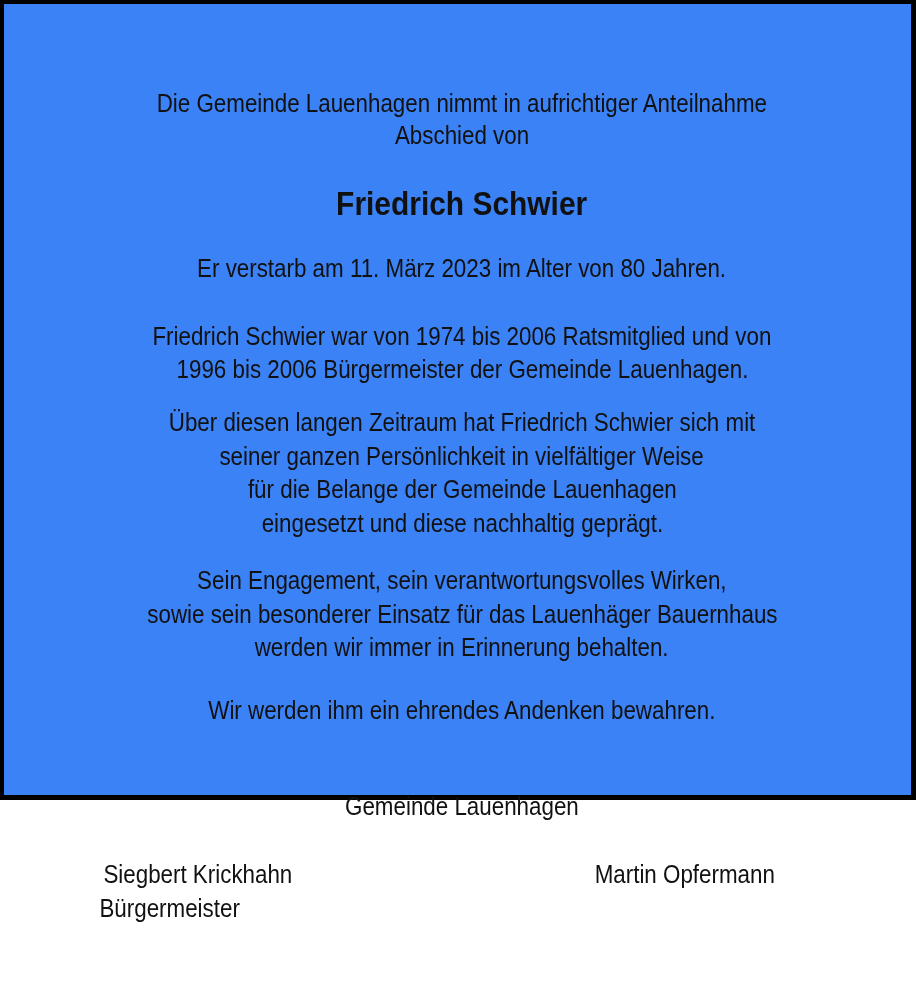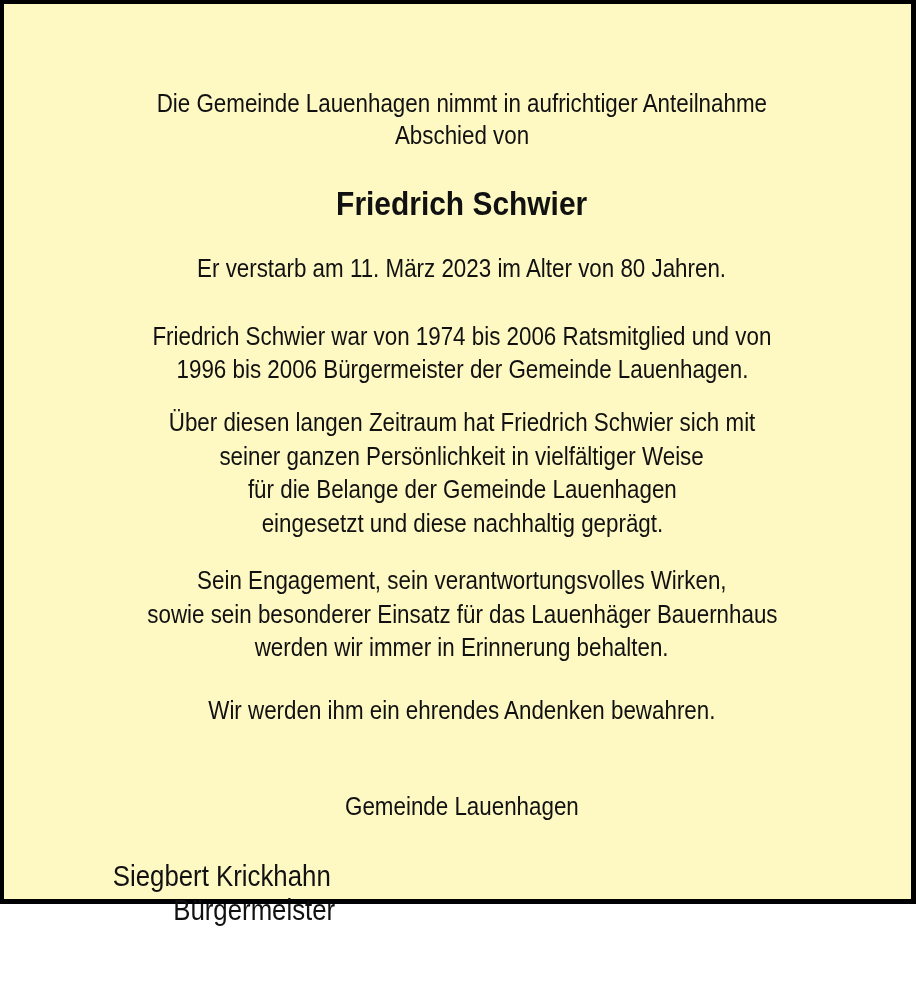--- a/index.html
+++ b/index.html
@@ -1,30 +1,30 @@
 <!DOCTYPE html>
 <html><head>
 <meta charset="utf-8">
 <style>
   html, body { margin:0; padding:0; background:#ffffff; }
   body { width:916px; height:1000px; position:relative; overflow:hidden; }
   .frame {
-    position:absolute; left:0; top:0; width:916px; height:904px;
+    position:absolute; left:0; top:0; width:916px; height:800px;
     box-sizing:border-box; border:4px solid #000; border-right-width:5px; border-bottom-width:5px;
-    background:#fef9c3;
+    background:#3b82f6;
   }
   .line {
     position:absolute; left:0; width:916px; text-align:center;
     font-family:"Liberation Sans", sans-serif; font-size:26px; color:#111;
     white-space:nowrap; line-height:1;
   }
   .line span { display:inline-block; transform:scaleX(0.86); transform-origin:center; }
   .name { font-weight:bold; font-size:34px; }
   .name span { transform:scaleX(0.88); }
-  .sig { position:absolute; font-family:"Liberation Sans", sans-serif; font-size:30px; color:#111; white-space:nowrap; text-align:right; line-height:1; }
+  .sig { position:absolute; font-family:"Liberation Sans", sans-serif; font-size:26px; color:#111; white-space:nowrap; text-align:left; line-height:1; }
   .sig span { display:inline-block; transform:scaleX(0.86); transform-origin:center; }
 </style>
 </head>
 <body>
 
 <div class="frame">
   <div class="line" style="top:86px"><span>Die Gemeinde Lauenhagen nimmt in aufrichtiger Anteilnahme</span></div>
   <div class="line" style="top:118px"><span>Abschied von</span></div>
 
   <div class="line name" style="top:182px"><span>Friedrich Schwier</span></div>
@@ -42,13 +42,14 @@
   <div class="line" style="top:563px"><span>Sein Engagement, sein verantwortungsvolles Wirken,</span></div>
   <div class="line" style="top:597px"><span>sowie sein besonderer Einsatz für das Lauenhäger Bauernhaus</span></div>
   <div class="line" style="top:630px"><span>werden wir immer in Erinnerung behalten.</span></div>
 
   <div class="line" style="top:693px"><span>Wir werden ihm ein ehrendes Andenken bewahren.</span></div>
 
   <div class="line" style="top:789px"><span>Gemeinde Lauenhagen</span></div>
 
   <div class="sig" style="left:84px; width:260px; top:857px"><span>Siegbert Krickhahn</span></div>
   <div class="sig" style="left:84px; width:260px; top:891px"><span>Bürgermeister</span></div>
+  <div class="sig" style="left:576px; width:260px; top:857px"><span>Martin Opfermann</span></div>
 </div>
 
 </body></html>

